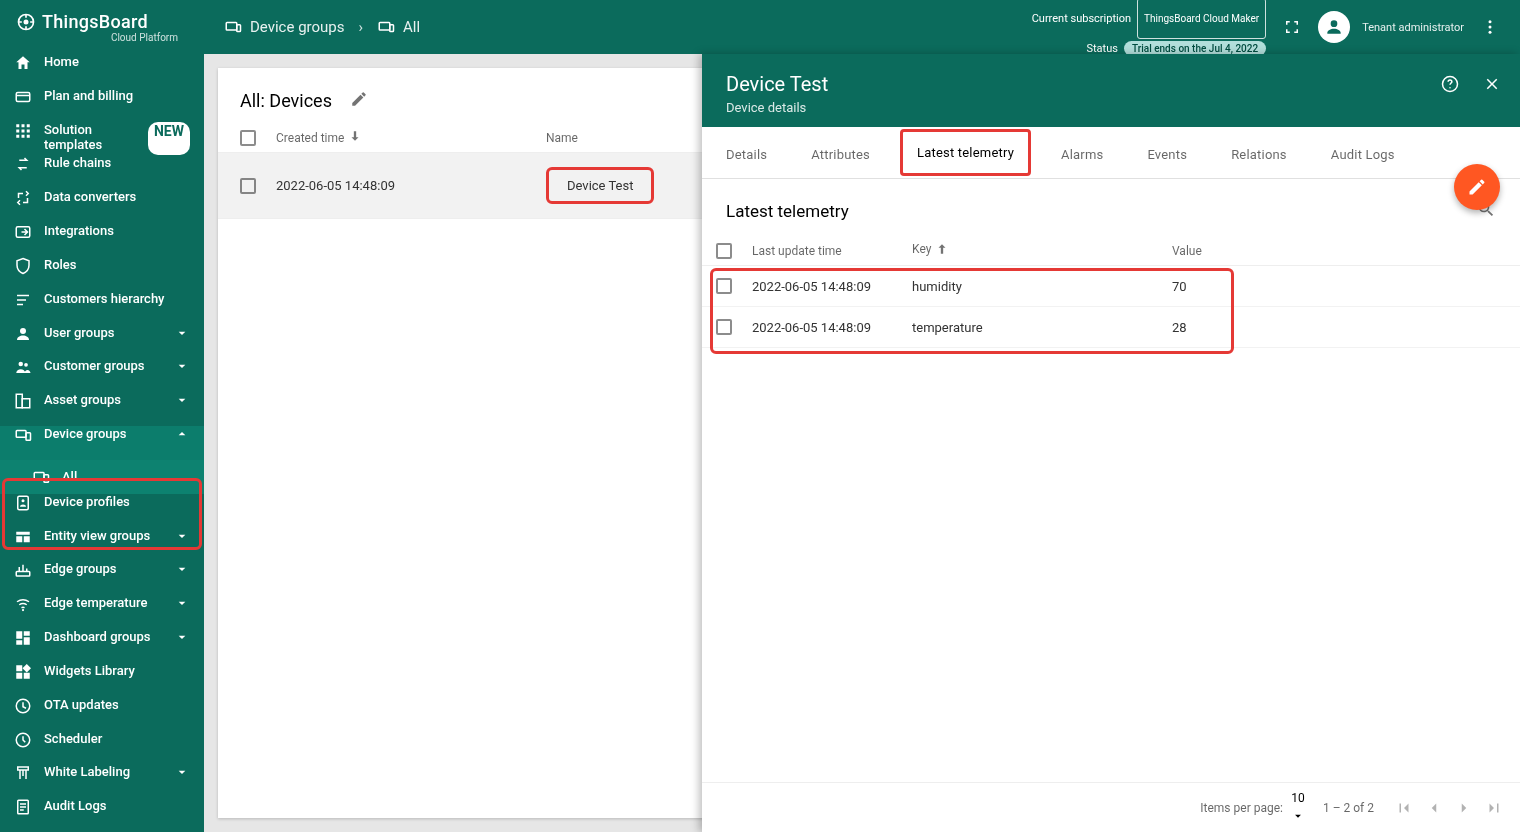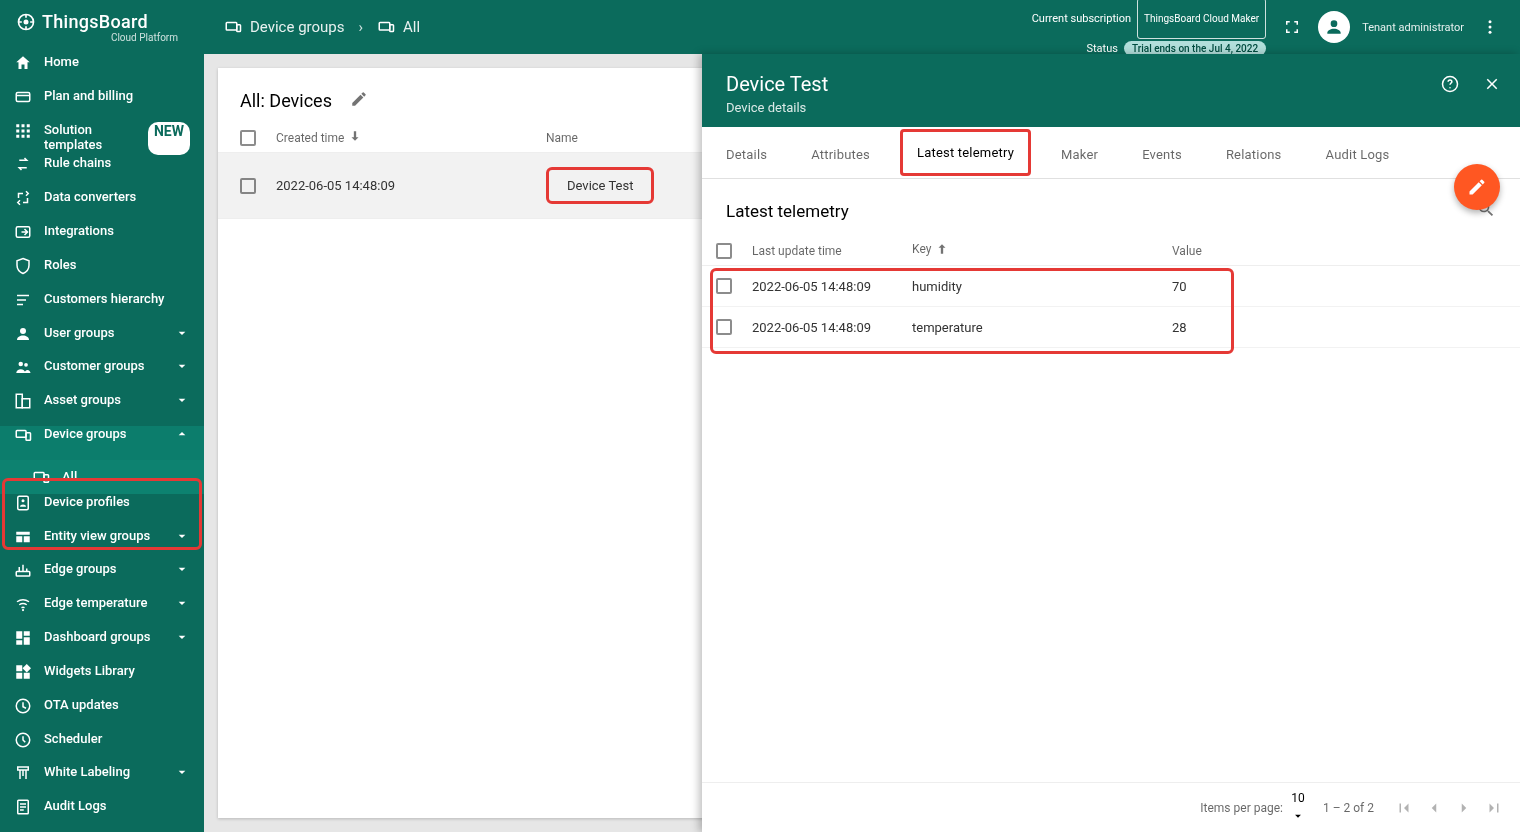--- a/index.html
+++ b/index.html
@@ -474,21 +474,21 @@
                 <path d="M19 6.41L17.59 5 12 10.59 6.41 5 5 6.41 10.59 12 5 17.59 6.41 19 12 13.41 17.59 19 19 17.59 13.41 12z"></path>
               </svg>
             </span>
         </div>
       </div>
 
       <div class="tabs" id="detail-tabs">
           <div class="tab">Details</div>
           <div class="tab">Attributes</div>
           <div class="tab active highlighted">Latest telemetry</div>
-          <div class="tab">Maker</div>
+          <div class="tab">Alarms</div>
           <div class="tab">Events</div>
           <div class="tab">Relations</div>
           <div class="tab">Audit Logs</div>
         </div>
 
       <span class="fab">
           <svg viewBox="0 0 24 24">
             <path d="M3 17.25V21h3.75L17.81 9.94l-3.75-3.75L3 17.25zM20.71 7.04a1 1 0 000-1.41l-2.34-2.34a1 1 0 00-1.41 0l-1.83 1.83 3.75 3.75 1.83-1.83z"></path>
           </svg>
         </span>

